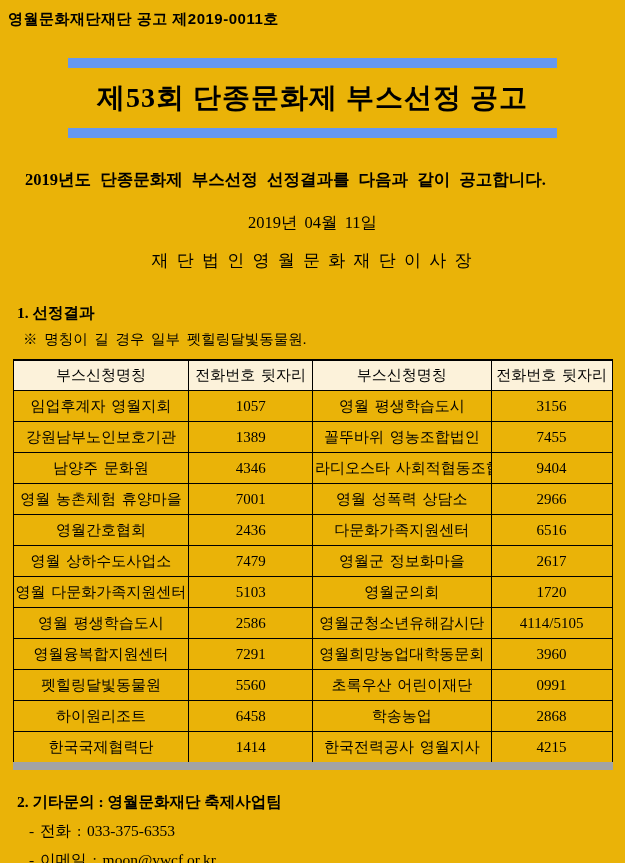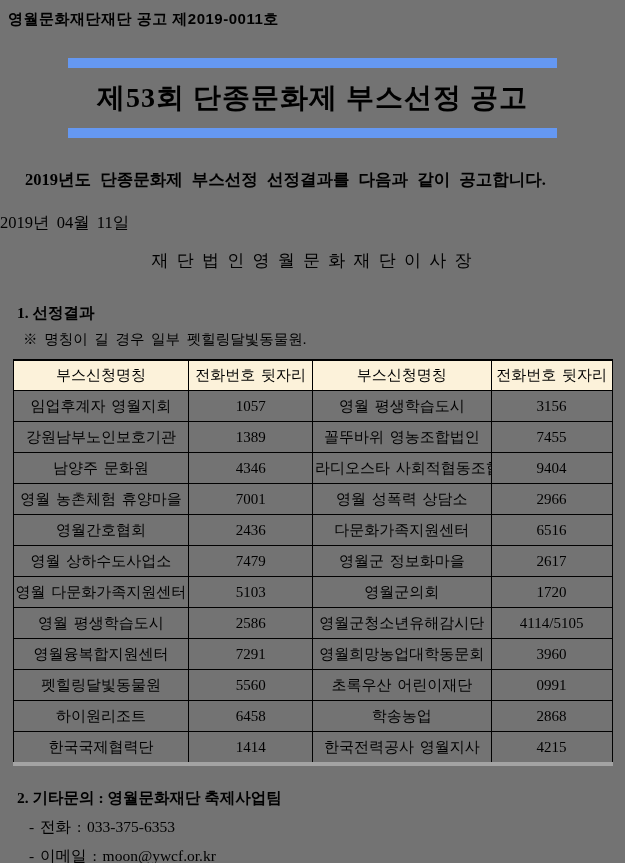--- a/index.html
+++ b/index.html
@@ -1,20 +1,20 @@
 <!DOCTYPE html>
 <html><head>
 <meta charset="utf-8">
 <style>
   html, body { margin: 0; padding: 0; background: #ffffff; }
   .page {
     position: relative;
     width: 625px;
     height: 863px;
-    background: #737373;
+    background: #eab308;
     overflow: hidden;
     color: #000000;
     font-family: "Liberation Serif", "DejaVu Serif", serif;
   }
   .doc-number {
     margin: 10px 0 0 8px;
     font-family: "Liberation Sans", "DejaVu Sans", sans-serif;
     font-weight: bold;
     font-size: 15px;
     letter-spacing: 0.5px;
@@ -34,21 +34,21 @@
     letter-spacing: 1px;
   }
   .intro {
     margin: 31px 20px 0 25px;
     font-size: 16.5px;
     word-spacing: 5px;
     font-weight: bold;
   }
   .date-line {
     margin-top: 21px;
-    text-align: left;
+    text-align: center;
     font-size: 16.5px;
     word-spacing: 3px;
   }
   .signature-line {
     margin-top: 15px;
     text-align: center;
     font-size: 17px;
     letter-spacing: 2px;
   }
   .sec1-heading {
@@ -61,21 +61,21 @@
     font-size: 14.5px;
     word-spacing: 3px;
   }
   table.booth-table {
     width: 600px;
     margin: 10px auto 0 auto;
     border-collapse: collapse;
     table-layout: fixed;
     font-size: 15px;
     border-top: 2px solid #000;
-    border-bottom: 4px solid #a3a3a3;
+    border-bottom: 8px solid #a3a3a3;
   }
   table.booth-table th, table.booth-table td {
     border: 1px solid #000;
     text-align: center;
     vertical-align: middle;
     padding: 0 2px;
     overflow: hidden;
     white-space: nowrap;
   }
   table.booth-table th {

